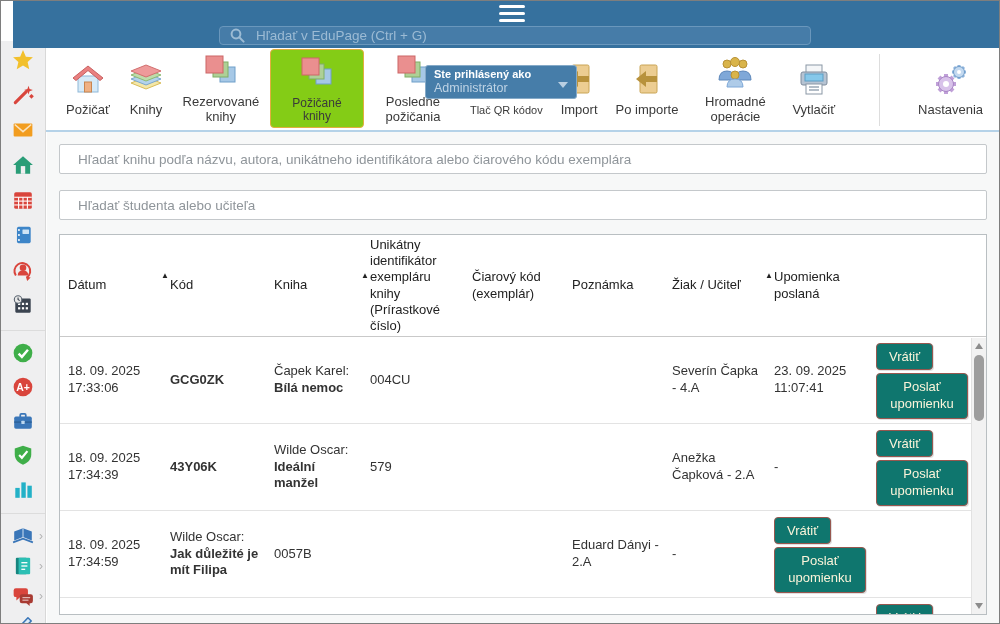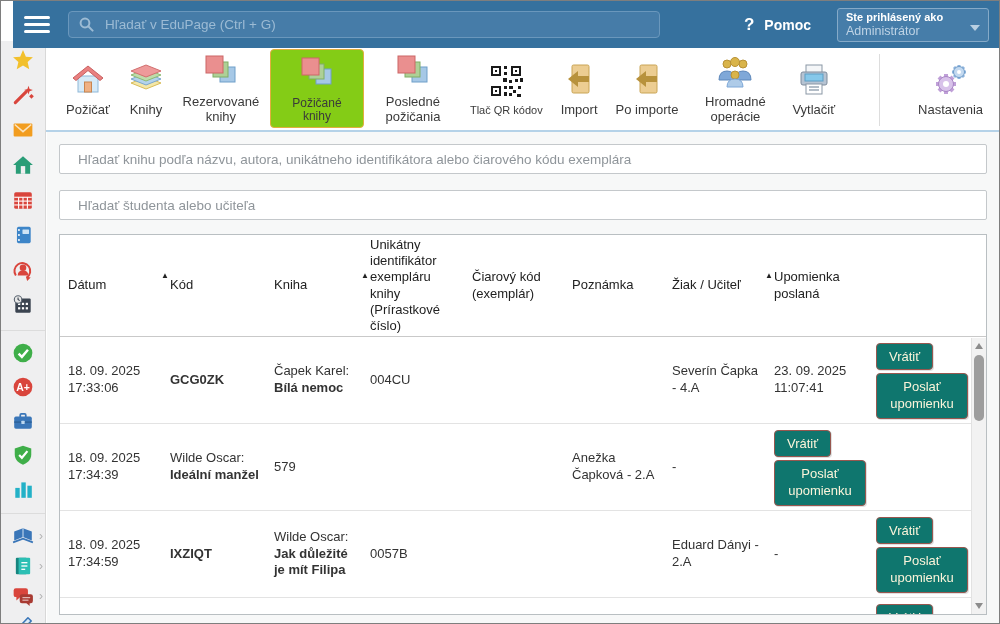--- a/index.html
+++ b/index.html
@@ -4,21 +4,21 @@
 <style>
   * { box-sizing: border-box; }
   html,body { margin:0; padding:0; }
   body {
     width:1000px; height:624px; position:relative; overflow:hidden;
     font-family:"Liberation Sans", sans-serif; background:#fff;
     border:1px solid #7e7e7e;
   }
   
   .topbar { position:absolute; top:0; left:12px; right:0; height:47px;
-    background:#36719e; display:flex; align-items:center; z-index:5; }
+    background:#36719e; display:flex; align-items:center; z-index:5;flex-direction:column; }
   .burger { width:26px; margin-left:11px; cursor:pointer; }
   .burger span { display:block; height:3px; background:#fff; border-radius:2px; margin:4px 0; }
   .ep-search { margin-left:18px; width:592px; height:27px; background:#467ca8;
     border:1px solid #6a97bc; border-radius:4px; display:flex; align-items:center; padding:0 10px; }
   .ep-search svg { flex:0 0 auto; margin-right:9px; }
   .ep-search input { background:transparent; border:none; outline:none; width:100%;
     color:#dce9f3; font-size:13.5px; font-family:inherit; }
   .ep-search input::placeholder { color:#9cbbd4; }
   .spacer { flex:1; }
   .help { display:flex; align-items:center; color:#fff; font-weight:bold; margin-right:26px; cursor:pointer; }
@@ -508,20 +508,23 @@
       </div>
     </div>
 
     <div class="trow gridcols">
       <div class="tcell stack">
         <div>
             <span>18. 09. 2025</span>
             <span>17:34:39</span>
           </div>
       </div>
+      <div class="tcell b">
+          <span>43Y06K</span>
+        </div>
       <div class="tcell stack">
         <div>
             <span>Wilde Oscar:</span>
             <span class="b">Ideální manžel</span>
           </div>
       </div>
       <div class="tcell">
           <span>579</span>
         </div>
       <div class="tcell">
@@ -542,23 +545,20 @@
       </div>
     </div>
 
     <div class="trow gridcols">
       <div class="tcell stack">
         <div>
             <span>18. 09. 2025</span>
             <span>17:34:59</span>
           </div>
       </div>
-      <div class="tcell b">
-          <span>IXZIQT</span>
-        </div>
       <div class="tcell stack">
         <div>
             <span>Wilde Oscar:</span>
             <span class="b">Jak důležité je mít Filipa</span>
           </div>
       </div>
       <div class="tcell">
           <span>0057B</span>
         </div>
       <div class="tcell">

